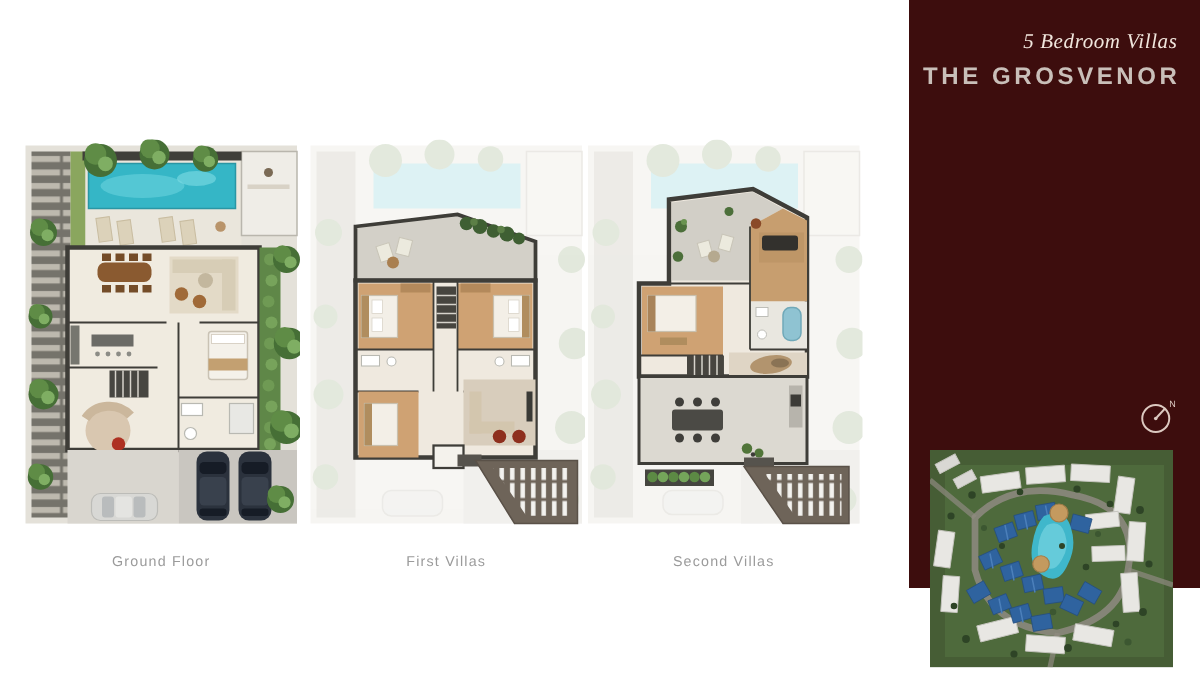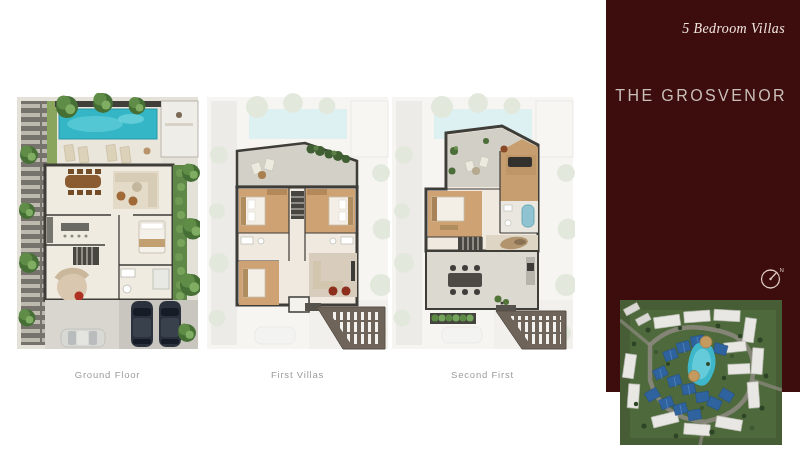--- a/index.html
+++ b/index.html
@@ -10,21 +10,21 @@
   .plan svg{display:block;width:100%;height:100%;}
   #plan1{left:15px;} #plan2{left:205px;} #plan3{left:390px;}
   .floor-label{position:absolute;top:369px;width:185px;text-align:center;
         font-size:9.5px;color:#9b9b9b;letter-spacing:.8px;}
   #lab1{left:15px;text-align:center;} #lab2{left:205px;} #lab3{left:390px;}
   
   .sidebar{position:absolute;left:606px;top:0;width:194px;height:392px;background:#3d0d0d;}
   .subtitle{position:absolute;top:21px;right:15px;font-family:"Liberation Serif",serif;
         font-style:italic;font-size:14px;color:#f0e5dc;letter-spacing:.4px;}
   .title{position:absolute;top:43px;right:13px;font-size:16px;color:#c9bfb9;
-        letter-spacing:2.4px;font-weight:400;margin-top:44px;}
+        letter-spacing:2.4px;font-weight:700;}
   .compass{position:absolute;top:264px;right:14px;width:28px;height:28px;}
   .aerial{position:absolute;left:14px;top:300px;width:162px;height:145px;overflow:hidden;}
   .aerial svg{display:block;width:100%;height:100%;}
 </style>
 </head>
 <body>
 
 <div class="page">
 
   <figure class="plan" id="plan1" style="margin:0">
@@ -391,21 +391,21 @@
 
       <g>
         <polygon points="106,218 176,218 176,256 132,256" fill="#6e6459" stroke="#5a5148" stroke-width="1"></polygon>
         <polygon points="120,223 171,223 171,251 140,251" fill="url(#p-hatch3)"></polygon>
       </g>
     </svg>
   </figure>
 
   <div class="floor-label" id="lab1">Ground Floor</div>
   <div class="floor-label" id="lab2">First Villas</div>
-  <div class="floor-label" id="lab3">Second First</div>
+  <div class="floor-label" id="lab3">Second Villas</div>
 
   <aside class="sidebar">
     <div class="subtitle">5 Bedroom Villas</div>
     <div class="title">THE GROSVENOR</div>
 
     <svg class="compass" viewBox="0 0 28 28">
       <circle cx="12.5" cy="15" r="9" fill="none" stroke="#dcc9c0" stroke-width="1.3"></circle>
       <line x1="12.5" y1="15" x2="19" y2="8" stroke="#dcc9c0" stroke-width="1.3"></line>
       <circle cx="12.5" cy="15" r="1.2" fill="#dcc9c0"></circle>
       <text x="21.5" y="7.5" font-size="6" fill="#dcc9c0" font-family="Liberation Sans, sans-serif">N</text>

